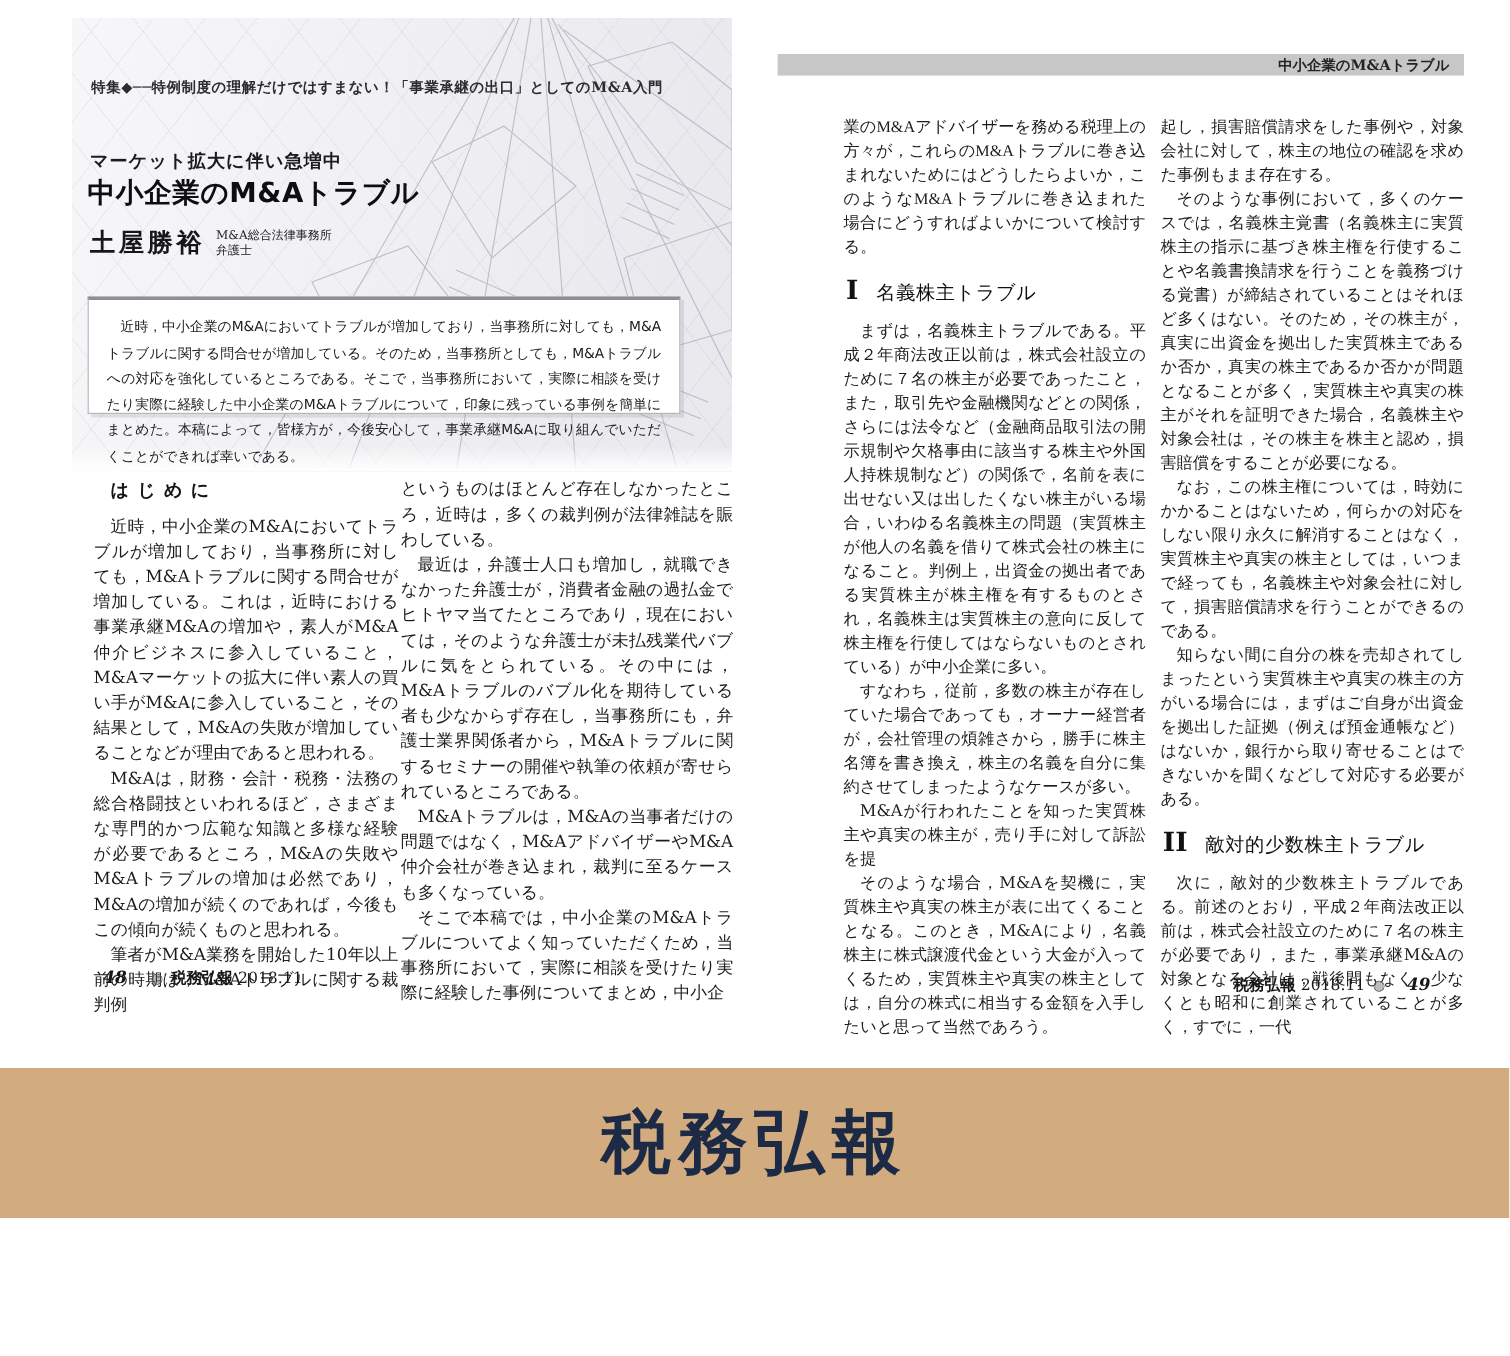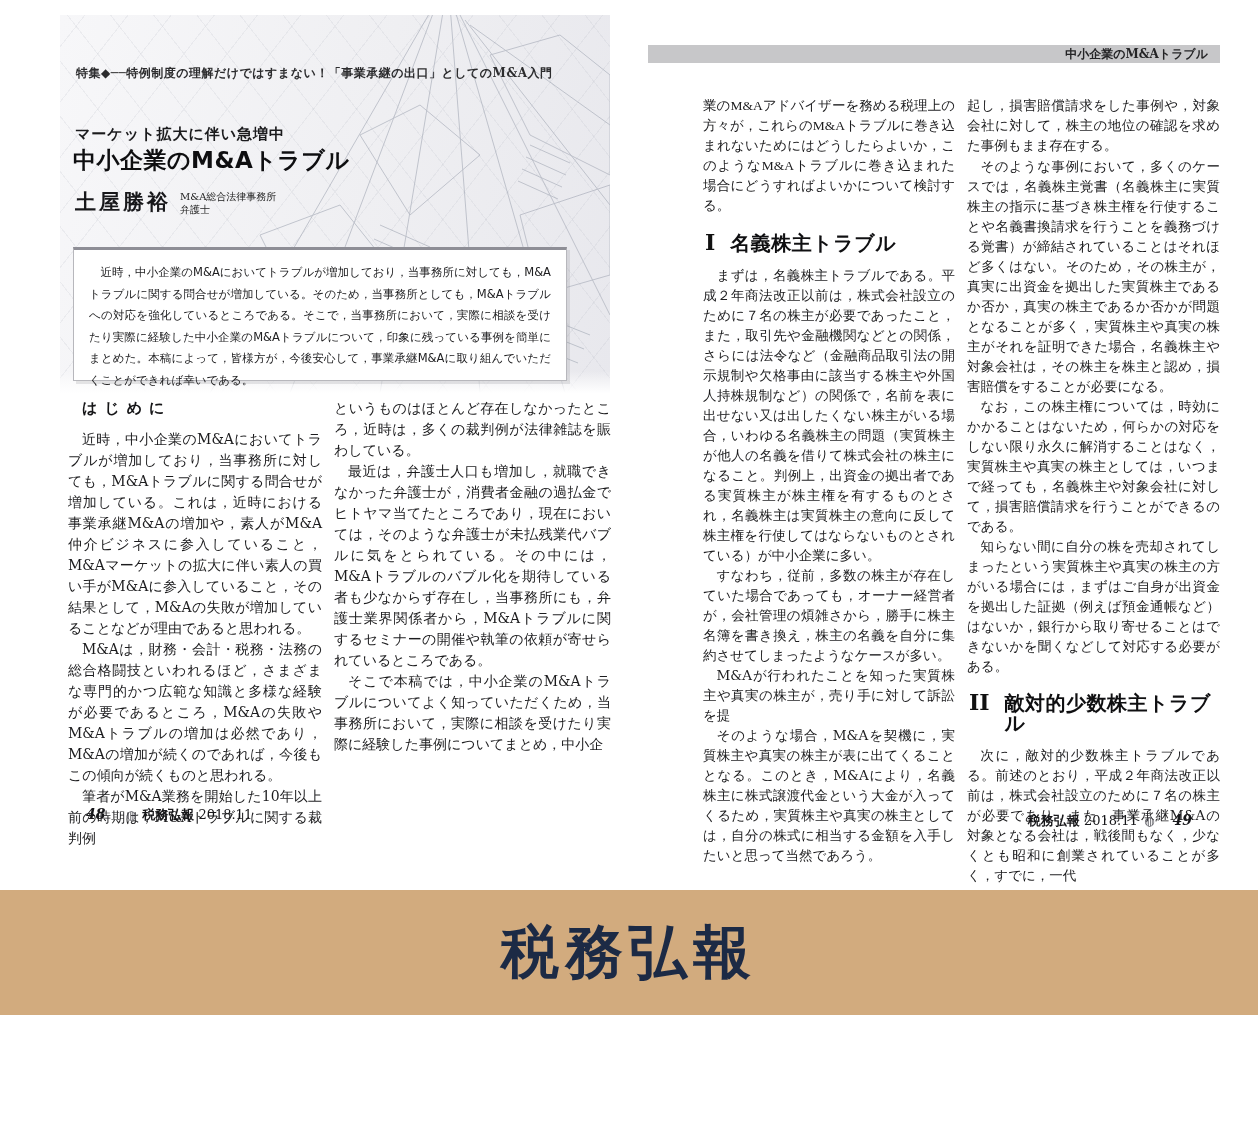--- a/index.html
+++ b/index.html
@@ -20,44 +20,44 @@
         color:#2c2c2e;letter-spacing:.5px;z-index:3;}
   .subtitle{position:absolute;left:15px;top:110px;font-size:15px;font-weight:bold;
         color:#1b1b1d;letter-spacing:1px;z-index:3;}
   .title{position:absolute;left:13px;top:130px;margin:0;
         font-family:"DejaVu Sans","Liberation Sans",sans-serif;
         font-size:23px;font-weight:bold;color:#0e0e10;letter-spacing:.5px;z-index:3;}
   .author{position:absolute;left:15px;top:172px;display:flex;align-items:center;gap:9px;z-index:3;}
   .author-name{font-size:21px;font-weight:bold;letter-spacing:3px;color:#17171a;}
   .author-info{font-size:10px;line-height:13px;padding-top:3px;color:#222;}
 
-  .abstract{position:absolute;left:13px;top:232px;width:494px;height:134px;box-sizing:border-box;
+  .abstract{position:absolute;left:13px;top:232px;width:494px;height:98px;box-sizing:border-box;
         background:#ffffff;border:1px solid #b7b7bc;border-top:3px solid #8e8e96;
         box-shadow:3px 3px 0 rgba(120,120,130,.18);padding:12px 15px;z-index:3;}
   .abstract p{margin:0;text-indent:1em;font-family:"DejaVu Sans","Liberation Sans",sans-serif;
         font-size:11.5px;line-height:21.5px;text-align:justify;color:#202022;}
 
   
   .col{position:absolute;}
   .col p{margin:0;text-indent:1em;text-align:justify;}
   .col p.cont{text-indent:0;font-family:Liberation Serif, serif;}
   .lbody{font-size:14px;line-height:21px;color:#1c1c1e;}
   .rbody{font-size:13.5px;line-height:20px;color:#1c1c1e;}
-  .lcol1{left:68px;top:398px;width:254px;}
+  .lcol1{left:78px;top:398px;width:254px;}
   .lcol2{left:334px;top:398px;width:277px;}
   .rcol1{left:703px;top:96px;width:252px;}
   .rcol2{left:967px;top:96px;width:253px;}
 
   .intro-heading{font-size:15px;font-weight:bold;letter-spacing:7px;line-height:21px;
         margin:0 0 10px 14px;color:#151517;}
 
   .sec{display:flex;align-items:baseline;gap:15px;margin:16px 0 12px 2px;}
   .sec-num{font-size:22px;font-weight:bold;color:#111;}
   .sec-title{font-family:"DejaVu Sans","Liberation Sans",sans-serif;
-        font-size:20px;font-weight:bold;color:#0f0f11;letter-spacing:.5px;}
+        font-size:16px;font-weight:normal;color:#0f0f11;letter-spacing:.5px;}
 
   
   .running-head{position:absolute;left:648px;top:45px;width:572px;height:18px;box-sizing:border-box;
         background:#c7c7c9;text-align:right;padding-right:12px;
         font-size:12px;font-weight:bold;line-height:18px;color:#242426;}
   .footer{position:absolute;font-size:13px;color:#17171a;}
   .footer .pageno{font-style:italic;font-weight:bold;font-size:14px;}
   .footer .mark{font-size:12px;color:#55555c;padding:0 2px;}
   .footer .journal{font-weight:bold;}
   .footer-left{left:86px;top:806px;}
@@ -114,20 +114,21 @@
   <div class="col lcol1 lbody">
     <h2 class="intro-heading">はじめに</h2>
     <p>近時，中小企業のM&amp;Aにおいてトラブルが増加しており，当事務所に対しても，M&amp;Aトラブルに関する問合せが増加している。これは，近時における事業承継M&amp;Aの増加や，素人がM&amp;A仲介ビジネスに参入していること，M&amp;Aマーケットの拡大に伴い素人の買い手がM&amp;Aに参入していること，その結果として，M&amp;Aの失敗が増加していることなどが理由であると思われる。</p>
     <p>M&amp;Aは，財務・会計・税務・法務の総合格闘技といわれるほど，さまざまな専門的かつ広範な知識と多様な経験が必要であるところ，M&amp;Aの失敗やM&amp;Aトラブルの増加は必然であり，M&amp;Aの増加が続くのであれば，今後もこの傾向が続くものと思われる。</p>
     <p>筆者がM&amp;A業務を開始した10年以上前の時期は，M&amp;Aトラブルに関する裁判例</p>
   </div>
 
   <div class="col lcol2 lbody">
     <p class="cont">というものはほとんど存在しなかったところ，近時は，多くの裁判例が法律雑誌を賑わしている。</p>
     <p>最近は，弁護士人口も増加し，就職できなかった弁護士が，消費者金融の過払金でヒトヤマ当てたところであり，現在においては，そのような弁護士が未払残業代バブルに気をとられている。その中には，M&amp;Aトラブルのバブル化を期待している者も少なからず存在し，当事務所にも，弁護士業界関係者から，M&amp;Aトラブルに関するセミナーの開催や執筆の依頼が寄せられているところである。</p>
+    <p>M&amp;Aトラブルは，M&amp;Aの当事者だけの問題ではなく，M&amp;AアドバイザーやM&amp;A仲介会社が巻き込まれ，裁判に至るケースも多くなっている。</p>
     <p>そこで本稿では，中小企業のM&amp;Aトラブルについてよく知っていただくため，当事務所において，実際に相談を受けたり実際に経験した事例についてまとめ，中小企</p>
   </div>
 
   <div class="footer footer-left">
     <span class="pageno">48</span>
     <span class="mark">◍</span>
     <span class="journal">税務弘報</span>
     <span>2018.11</span>
   </div>
 

